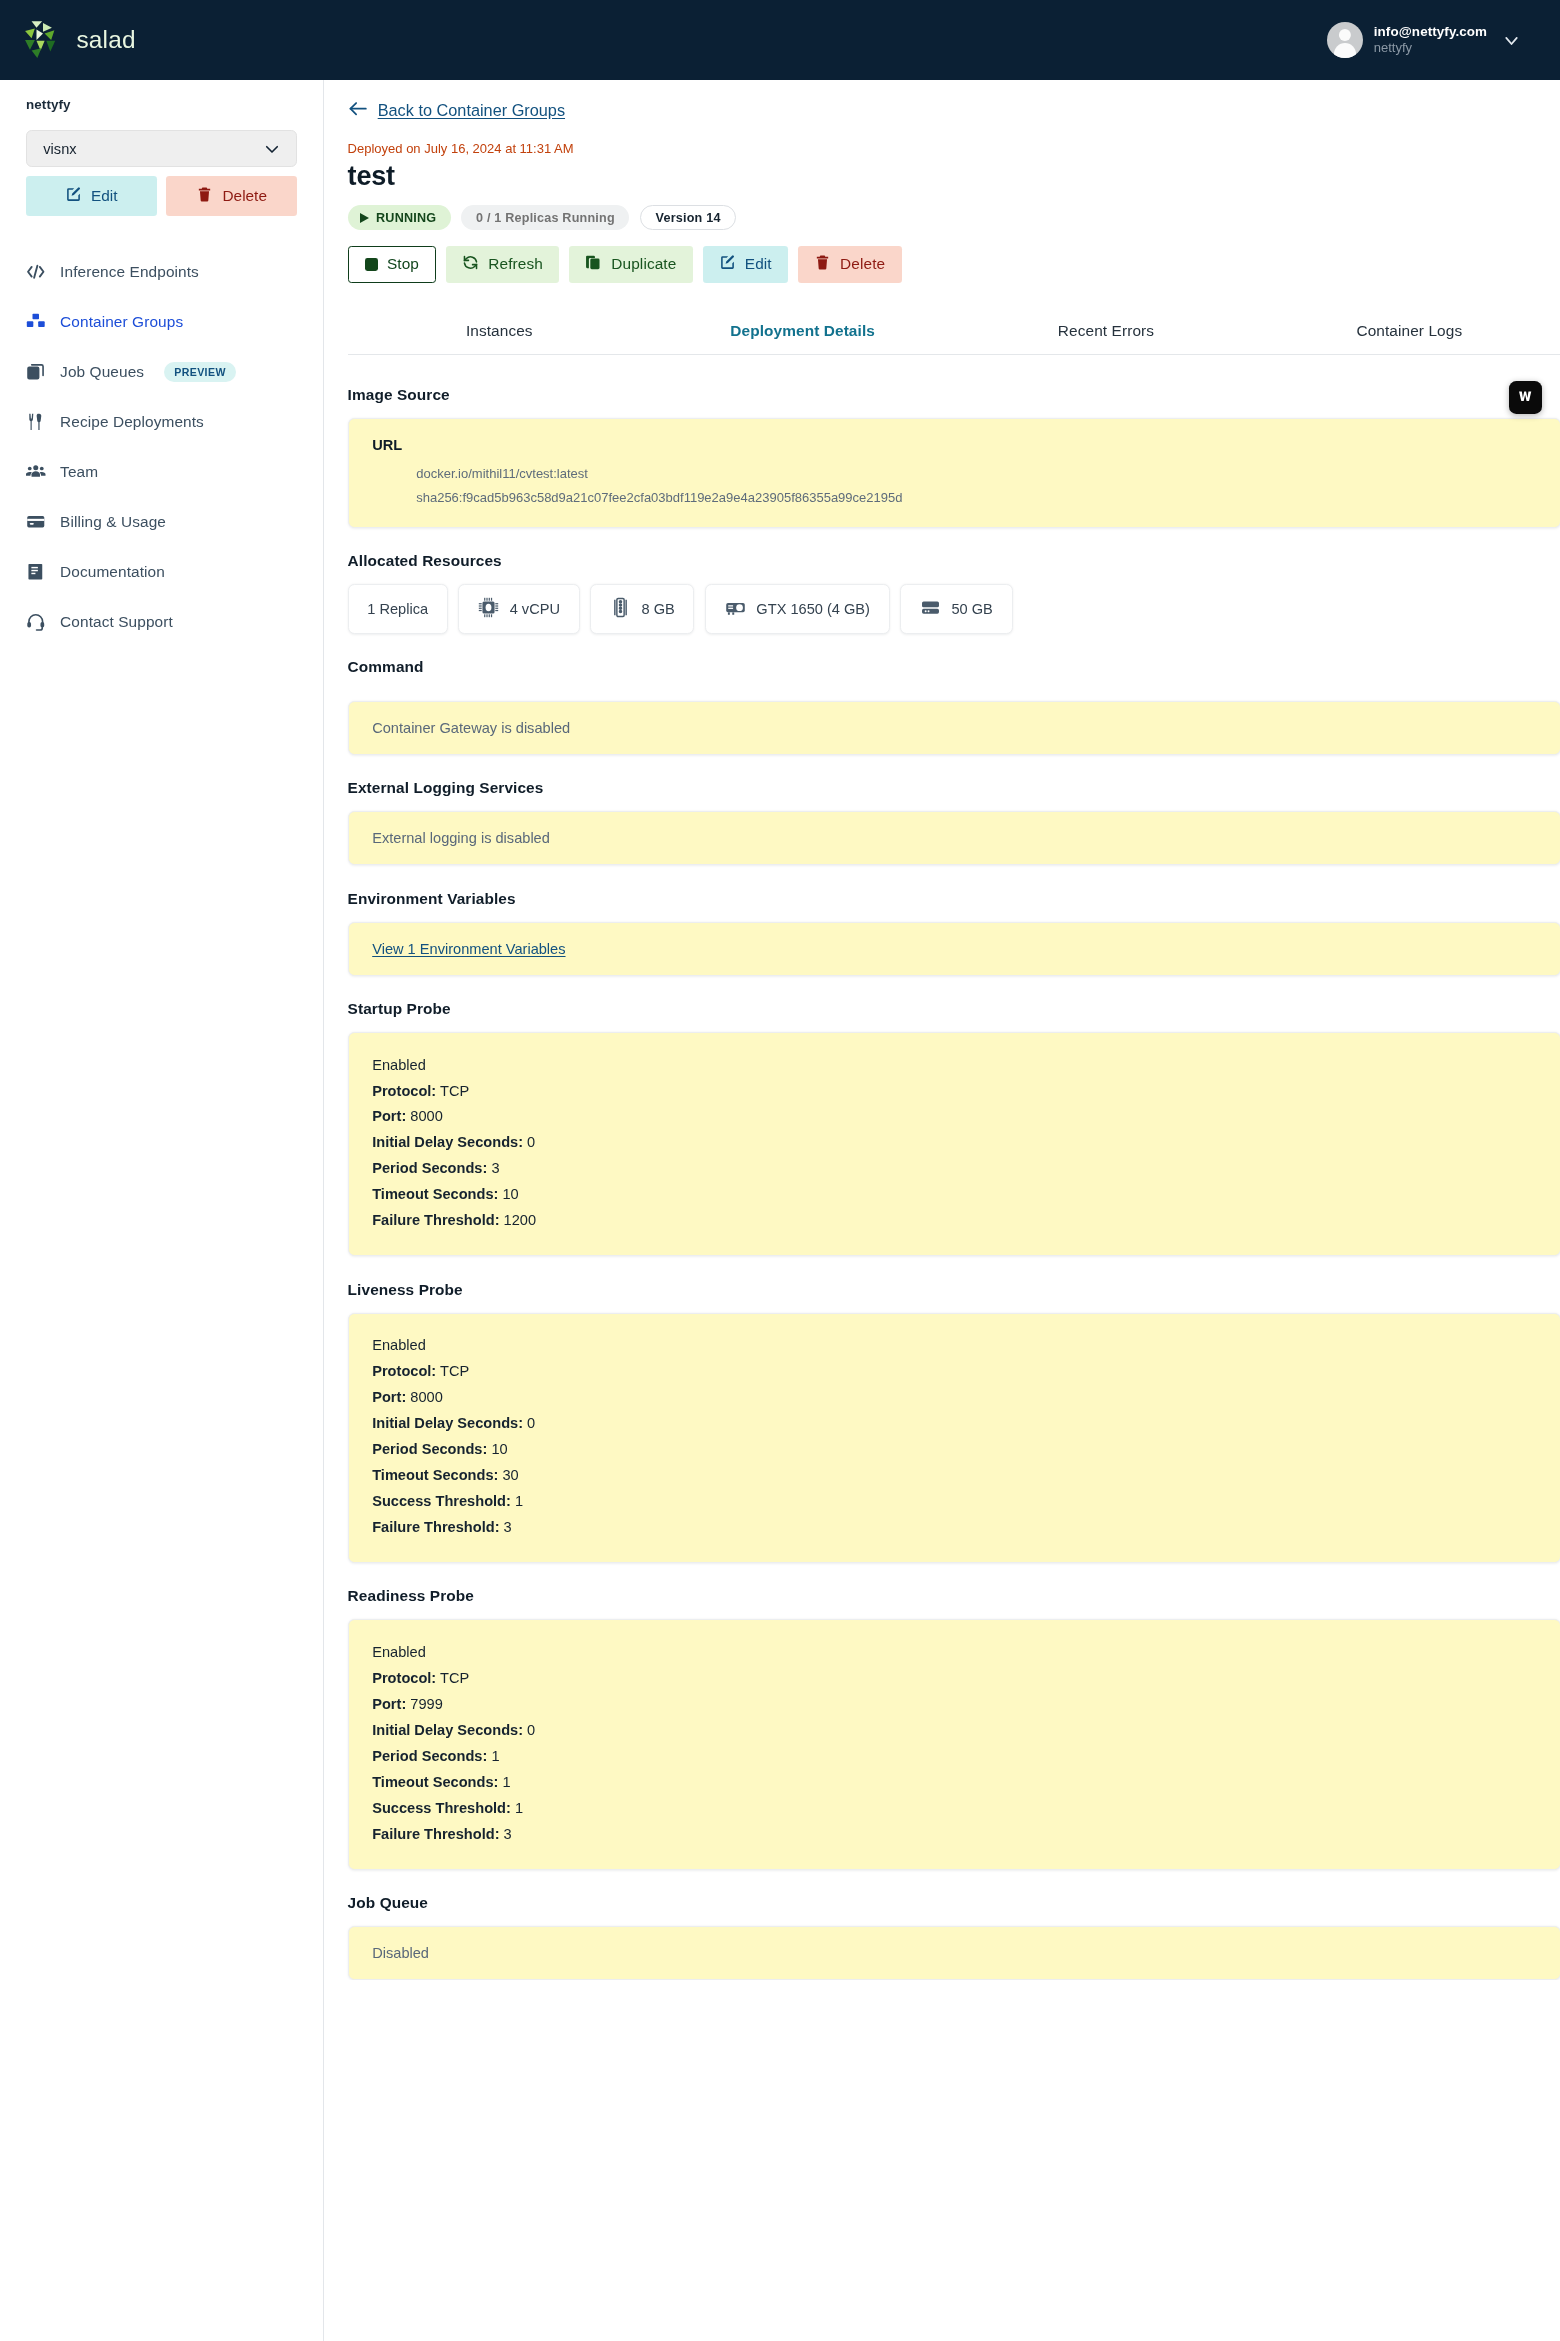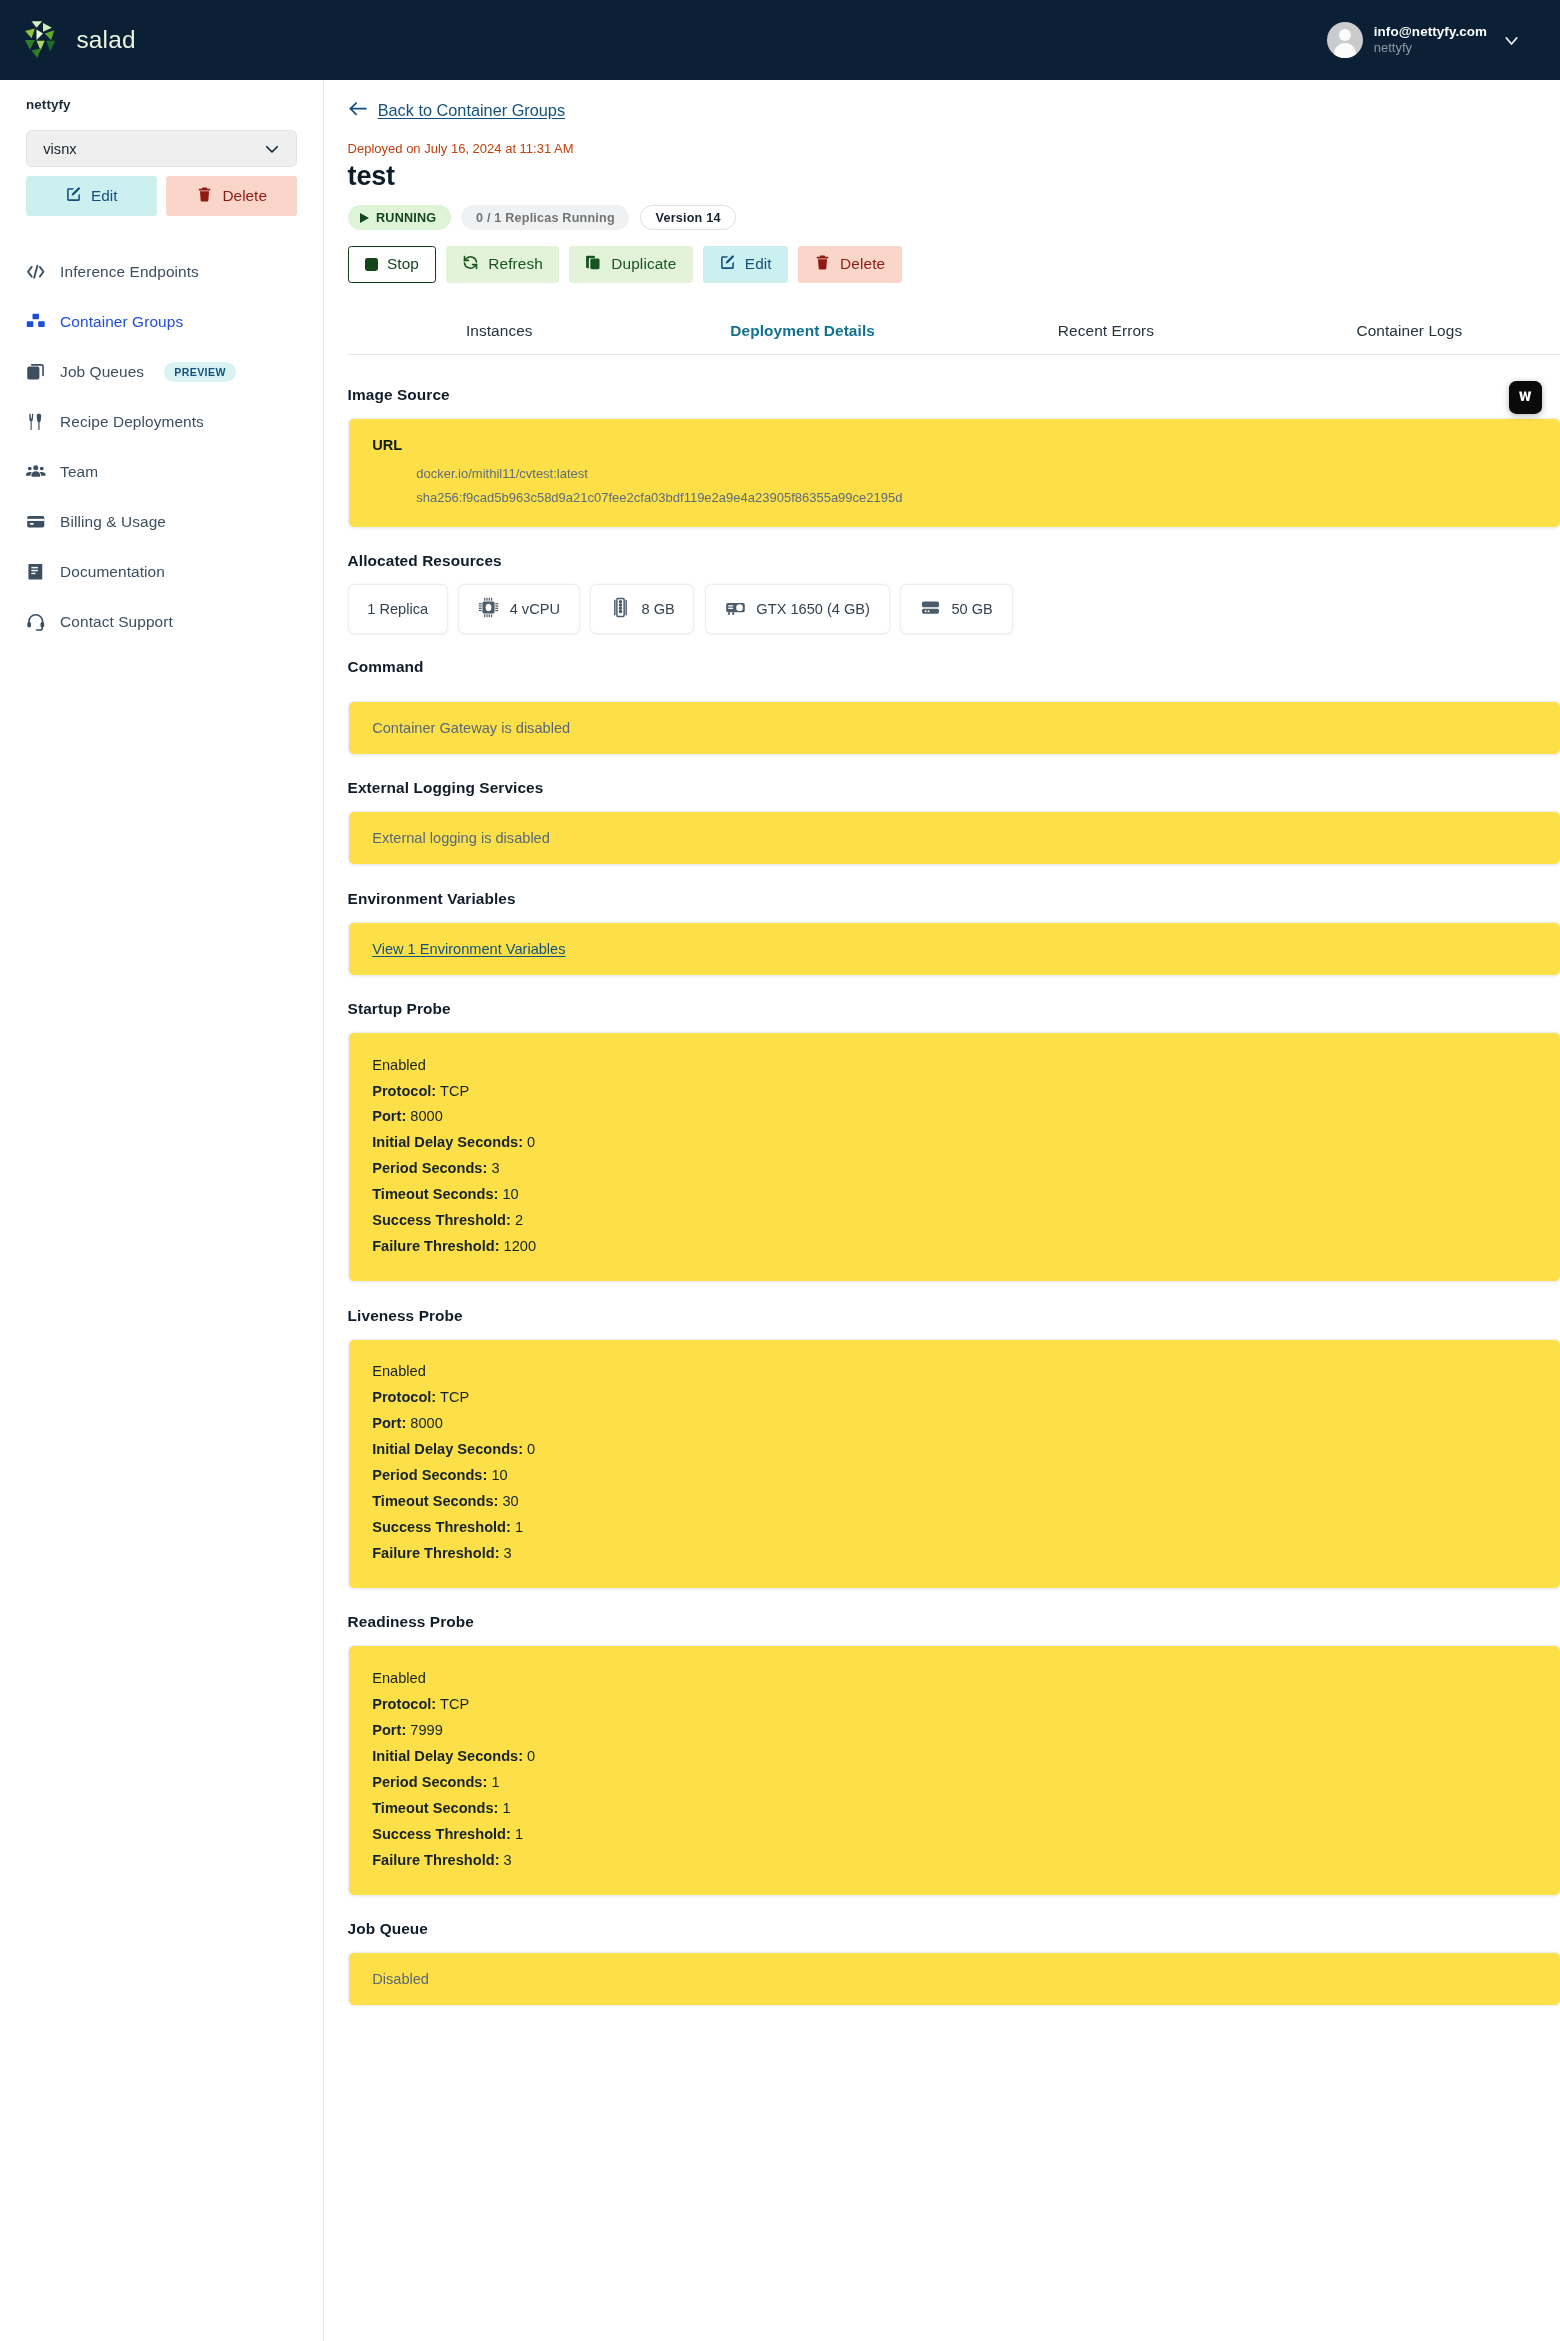--- a/index.html
+++ b/index.html
@@ -161,21 +161,21 @@
   .widget-btn svg { width: 16.3px; height: 16.3px; }
 
   
   .sections { padding-top: 6.5px; }
   .sec { margin-top: 24.4px; }
   .sec-title {
     font-size: 15.4px; font-weight: 700; color: #101D29;
     margin-bottom: 14px; letter-spacing: 0.1px;
   }
   .card {
-    background: #fde047; border: 0.8px solid #ECEEF0; border-radius: 6.5px;
+    background: #fef9c3; border: 0.8px solid #ECEEF0; border-radius: 6.5px;
     box-shadow: 0 0.8px 2.4px rgba(20,30,40,.07);
     padding: 18px 23.6px;
   }
   .card-muted { color: #59687A; font-size: 14.6px; }
   .url-label { font-size: 14.6px; font-weight: 700; color: #0E1C28; margin-bottom: 9.8px; }
   .url-val { color: #5E6C7B; font-size: 13px; line-height: 1.78; margin-left: 44px; }
 
   .res-row { display: flex; gap: 10.6px; flex-wrap: wrap; }
   .res-card {
     background: #ffffff; border: 0.8px solid #ECEEF0; border-radius: 6.5px;
@@ -559,21 +559,20 @@
 
         <section class="sec">
           <div class="sec-title">Startup Probe</div>
           <div class="card probe-card">
             <div class="probe-line">Enabled</div>
             <div class="probe-line"><b>Protocol:</b> <span>TCP</span></div>
             <div class="probe-line"><b>Port:</b> <span>8000</span></div>
             <div class="probe-line"><b>Initial Delay Seconds:</b> <span>0</span></div>
             <div class="probe-line"><b>Period Seconds:</b> <span>3</span></div>
             <div class="probe-line"><b>Timeout Seconds:</b> <span>10</span></div>
-            <div class="probe-line"><b>Success Threshold:</b> <span>2</span></div>
             <div class="probe-line"><b>Failure Threshold:</b> <span>1200</span></div>
           </div>
         </section>
 
         <section class="sec">
           <div class="sec-title">Liveness Probe</div>
           <div class="card probe-card">
             <div class="probe-line">Enabled</div>
             <div class="probe-line"><b>Protocol:</b> <span>TCP</span></div>
             <div class="probe-line"><b>Port:</b> <span>8000</span></div>

